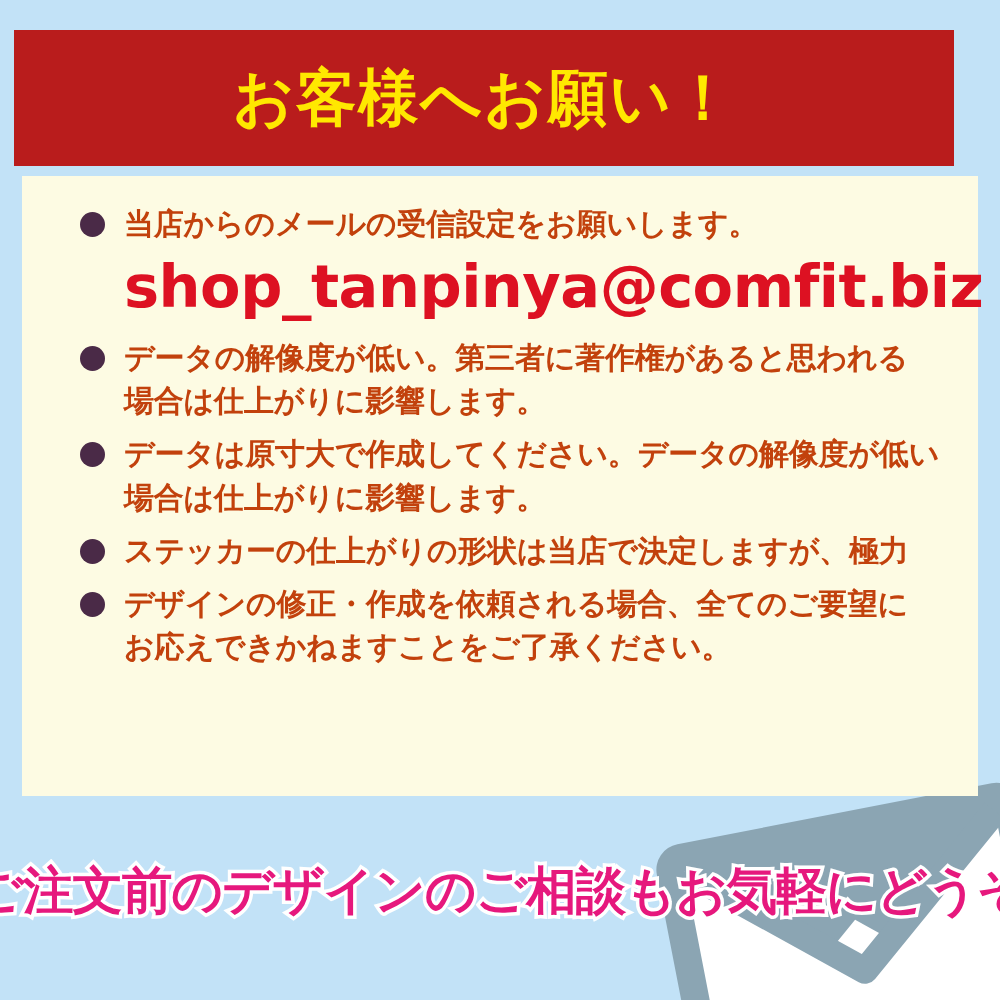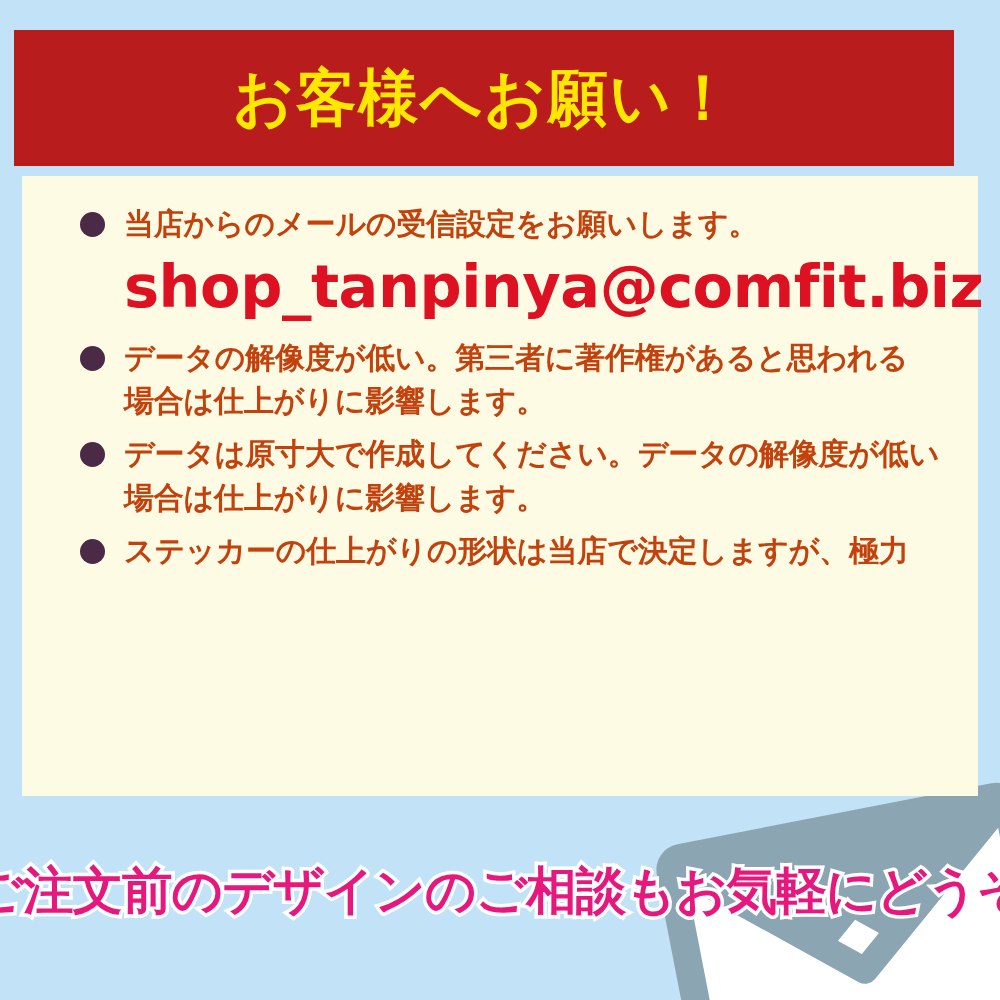--- a/index.html
+++ b/index.html
@@ -170,20 +170,25 @@
         <span class="bullet-dot"></span>
         <span class="notice-line">データは原寸大で作成してください。データの解像度が低い</span>
         <span class="notice-line">場合は仕上がりに影響します。</span>
       </li>
 
       <li class="notice-item">
         <span class="bullet-dot"></span>
         <span class="notice-line">ステッカーの仕上がりの形状は当店で決定しますが、極力</span>
       </li>
 
+      <li class="notice-item">
+        <span class="bullet-dot"></span>
+        <span class="notice-line">デザインの修正・作成を依頼される場合、全てのご要望に</span>
+        <span class="notice-line">お応えできかねますことをご了承ください。</span>
+      </li>
 
     </ul>
   </div>
 
   <div class="footer-band">
     <div class="footer-text">ご注文前のデザインのご相談もお気軽にどうぞ</div>
   </div>
 
 </div>
 

